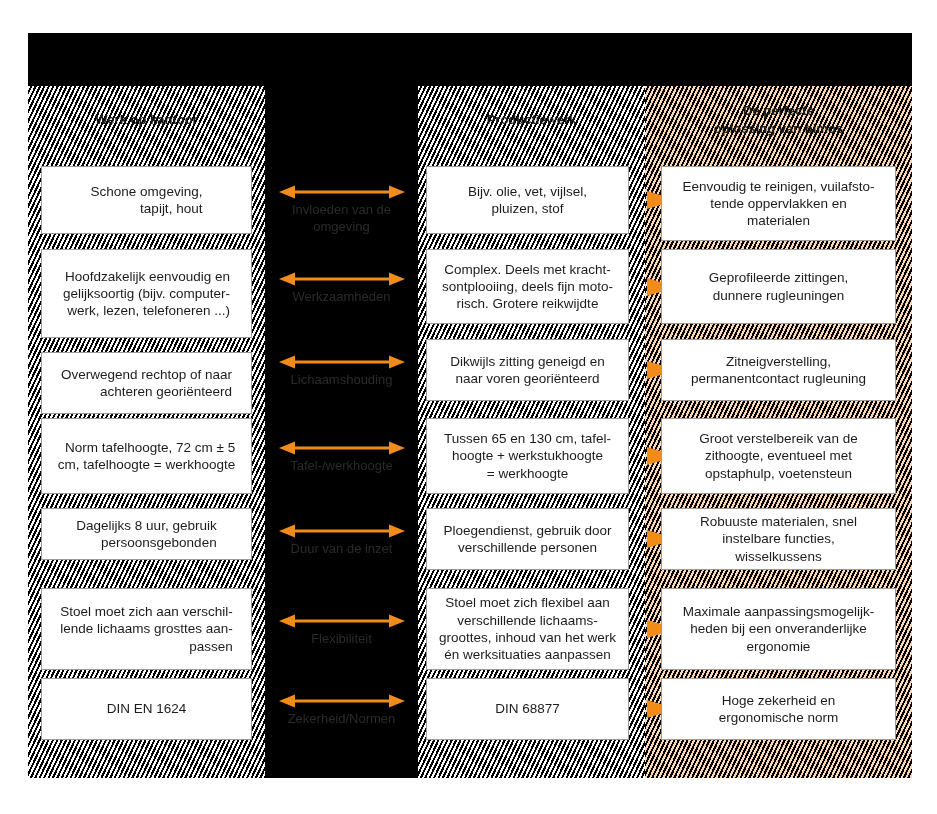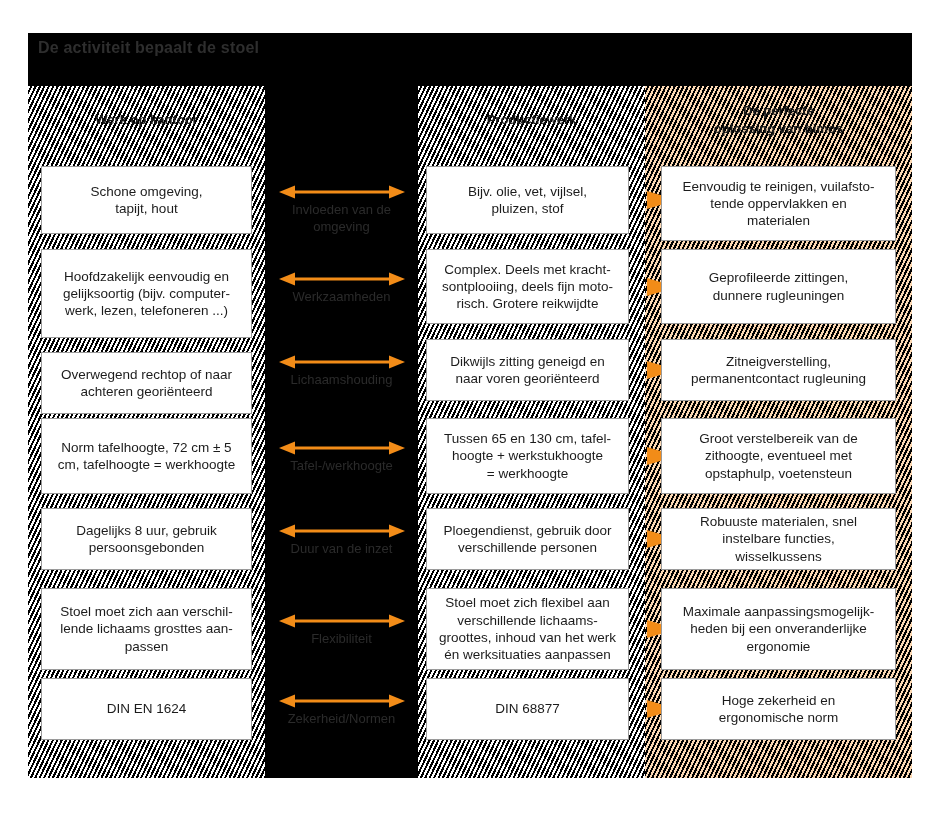--- a/index.html
+++ b/index.html
@@ -85,21 +85,21 @@
     box-sizing: border-box;
     display: flex;
     align-items: center;
     justify-content: center;
     text-align: center;
     color: #1c1c1c;
     font-size: 13.5px;
     line-height: 1.28;
     padding: 4px 9px;
   }
-  .cell-a { left: 13px;  width: 211px; }
+  .cell-a { left: 13px;  width: 211px; text-align: right; }
   .cell-b { left: 8px;   width: 203px; }
   .cell-c { left: 16px;  width: 235px; }
 
   
   .mid-row {
     position: absolute;
     left: 0;
     width: 153px;
     text-align: center;
   }
@@ -123,21 +123,20 @@
     height: 22px;
   }
 </style>
 </head>
 <body>
 
 <div id="page">
 
   <div class="board"></div>
 
-  <div class="title">De activiteit bepaalt de stoel</div>
 
   <div class="col col-a hatch-gray">
     <div class="col-head">
       <div class="col-head-text">Werk op kantoor</div>
     </div>
   </div>
 
   <div class="col col-m"></div>
 
   <div class="col col-b hatch-gray">
@@ -221,21 +220,21 @@
       </div>
       <div class="cell cell-b" style="top: 418px; height: 76px; left: 426px; white-space: pre-line;">Tussen 65 en 130 cm, tafel-
 hoogte + werkstukhoogte
 = werkhoogte</div>
       <div class="tri-arrow" style="left: 647px; top: 445px;"><svg width="30" height="22" viewBox="0 0 30 22">
           <polygon points="0,2 30,11 0,20" fill="#F28C18"></polygon>
         </svg></div>
       <div class="cell cell-c" style="top: 418px; height: 76px; left: 661px; white-space: pre-line;">Groot verstelbereik van de
 zithoogte, eventueel met
 opstaphulp, voetensteun</div>
-      <div class="cell cell-a" style="top: 508px; height: 62px; left: 41px; white-space: pre-line;">Dagelijks 8 uur, gebruik
+      <div class="cell cell-a" style="top: 508px; height: 52px; left: 41px; white-space: pre-line;">Dagelijks 8 uur, gebruik
 persoonsgebonden</div>
       <div class="dbl-arrow" style="left: 279px; top: 524px;"><svg width="126" height="14" viewBox="0 0 126 14">
           <line x1="14" y1="7" x2="112" y2="7" stroke="#F28C18" stroke-width="3"></line>
           <polygon points="0,7 16,0.5 16,13.5" fill="#F28C18"></polygon>
           <polygon points="126,7 110,0.5 110,13.5" fill="#F28C18"></polygon>
         </svg></div>
       <div class="mid-row" style="left: 265px; top: 541px;">
         <div class="mid-label">Duur van de inzet</div>
       </div>
       <div class="cell cell-b" style="top: 508px; height: 62px; left: 426px; white-space: pre-line;">Ploegendienst, gebruik door

